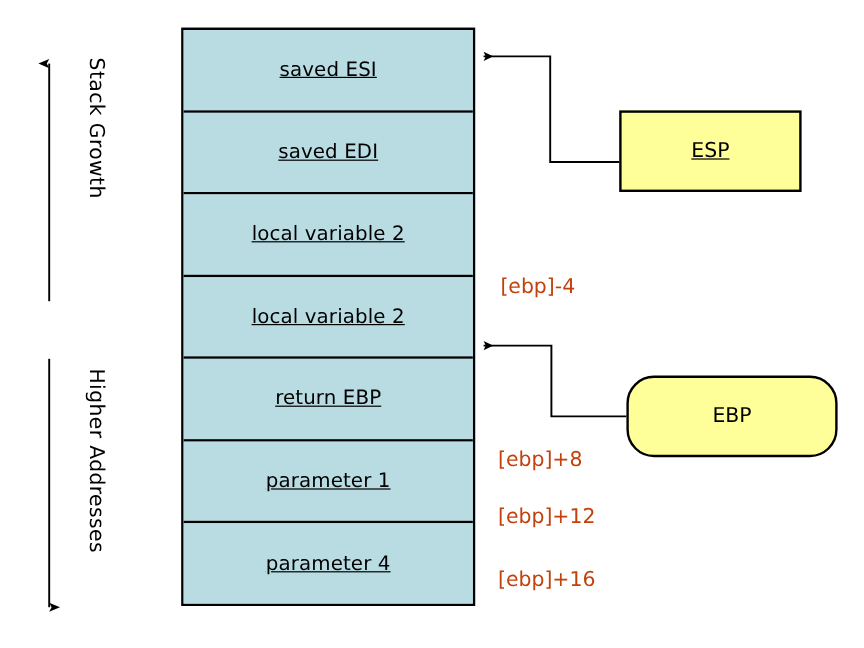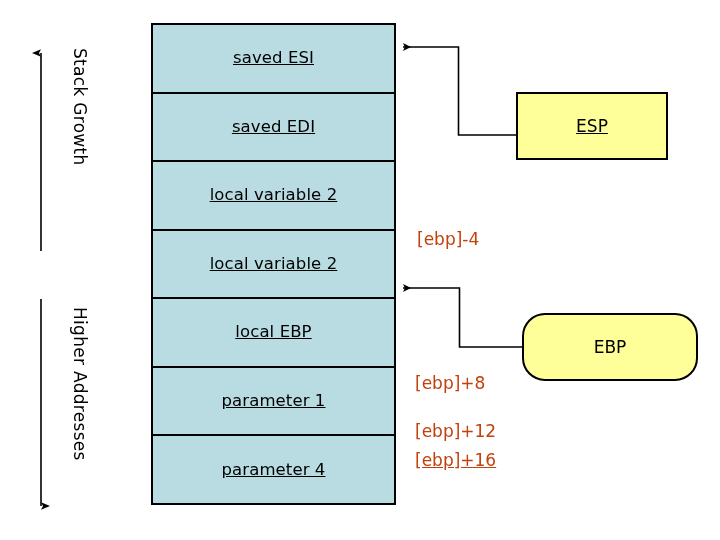--- a/index.html
+++ b/index.html
@@ -88,21 +88,21 @@
   .offset-label {
     position: absolute;
     font-size: 17px;
     color: #c2410c;
     line-height: 1;
     white-space: nowrap;
   }
   #offset-0 { left: 417px; top: 231px; }
   #offset-1 { left: 415px; top: 375px; }
   #offset-2 { left: 415px; top: 423px; }
-  #offset-3 { left: 415px; top: 452px; text-decoration: underline; }
+  #offset-3 { left: 415px; top: 475px; }
 
   
   .axis-label {
     position: absolute;
     font-size: 17px;
     color: #000000;
     white-space: nowrap;
     line-height: 1;
     transform-origin: left top;
     transform: rotate(90deg);
@@ -139,21 +139,21 @@
     <div class="stack-row">
       <span class="stack-row-label">saved EDI</span>
     </div>
     <div class="stack-row">
       <span class="stack-row-label">local variable 2</span>
     </div>
     <div class="stack-row">
       <span class="stack-row-label">local variable 2</span>
     </div>
     <div class="stack-row">
-      <span class="stack-row-label">local EBP</span>
+      <span class="stack-row-label">return EBP</span>
     </div>
     <div class="stack-row">
       <span class="stack-row-label">parameter 1</span>
     </div>
     <div class="stack-row">
       <span class="stack-row-label">parameter 4</span>
     </div>
   </div>
 
   <div class="reg-box" id="reg-esp">

